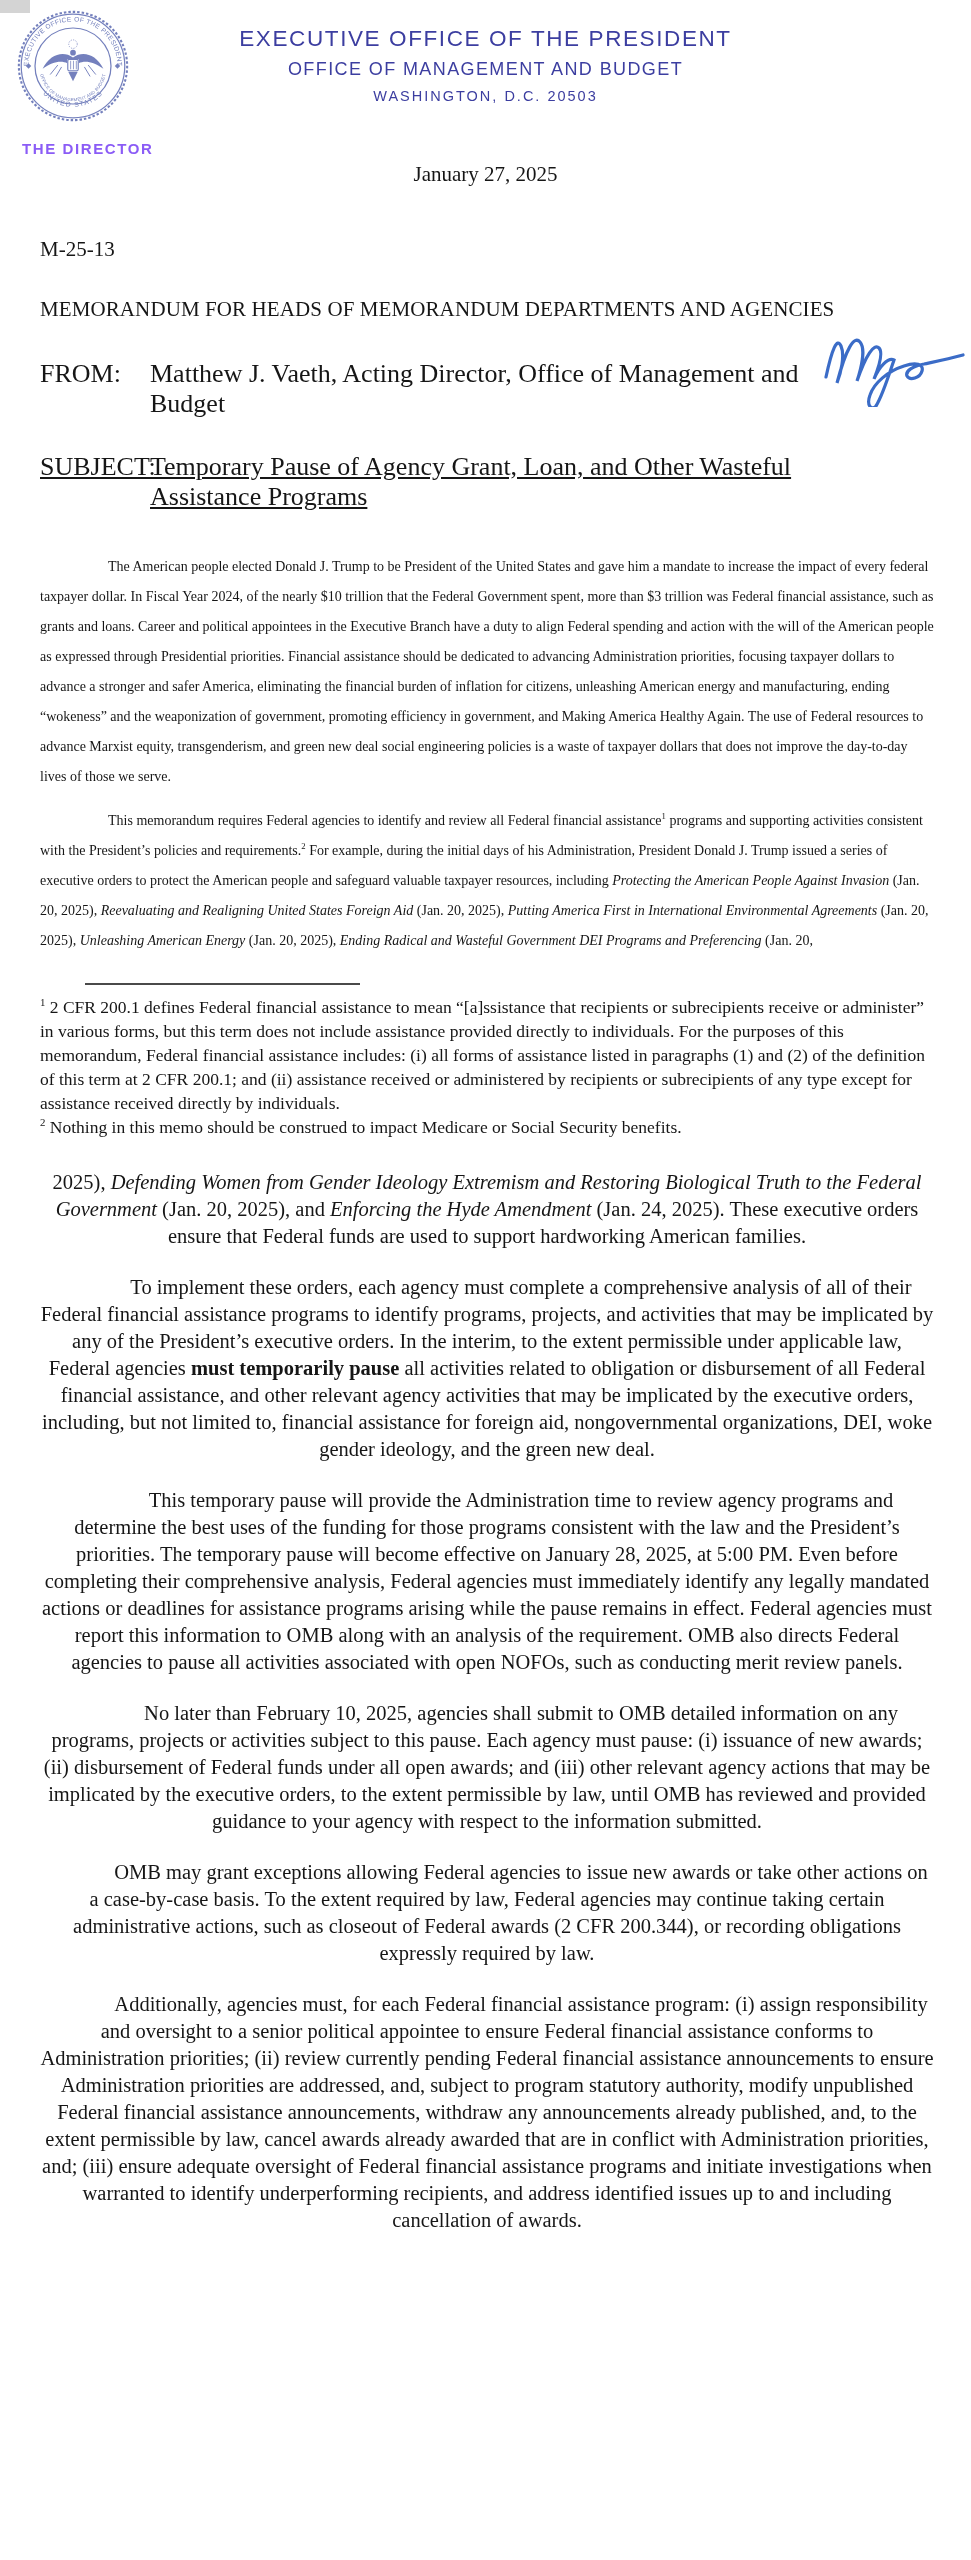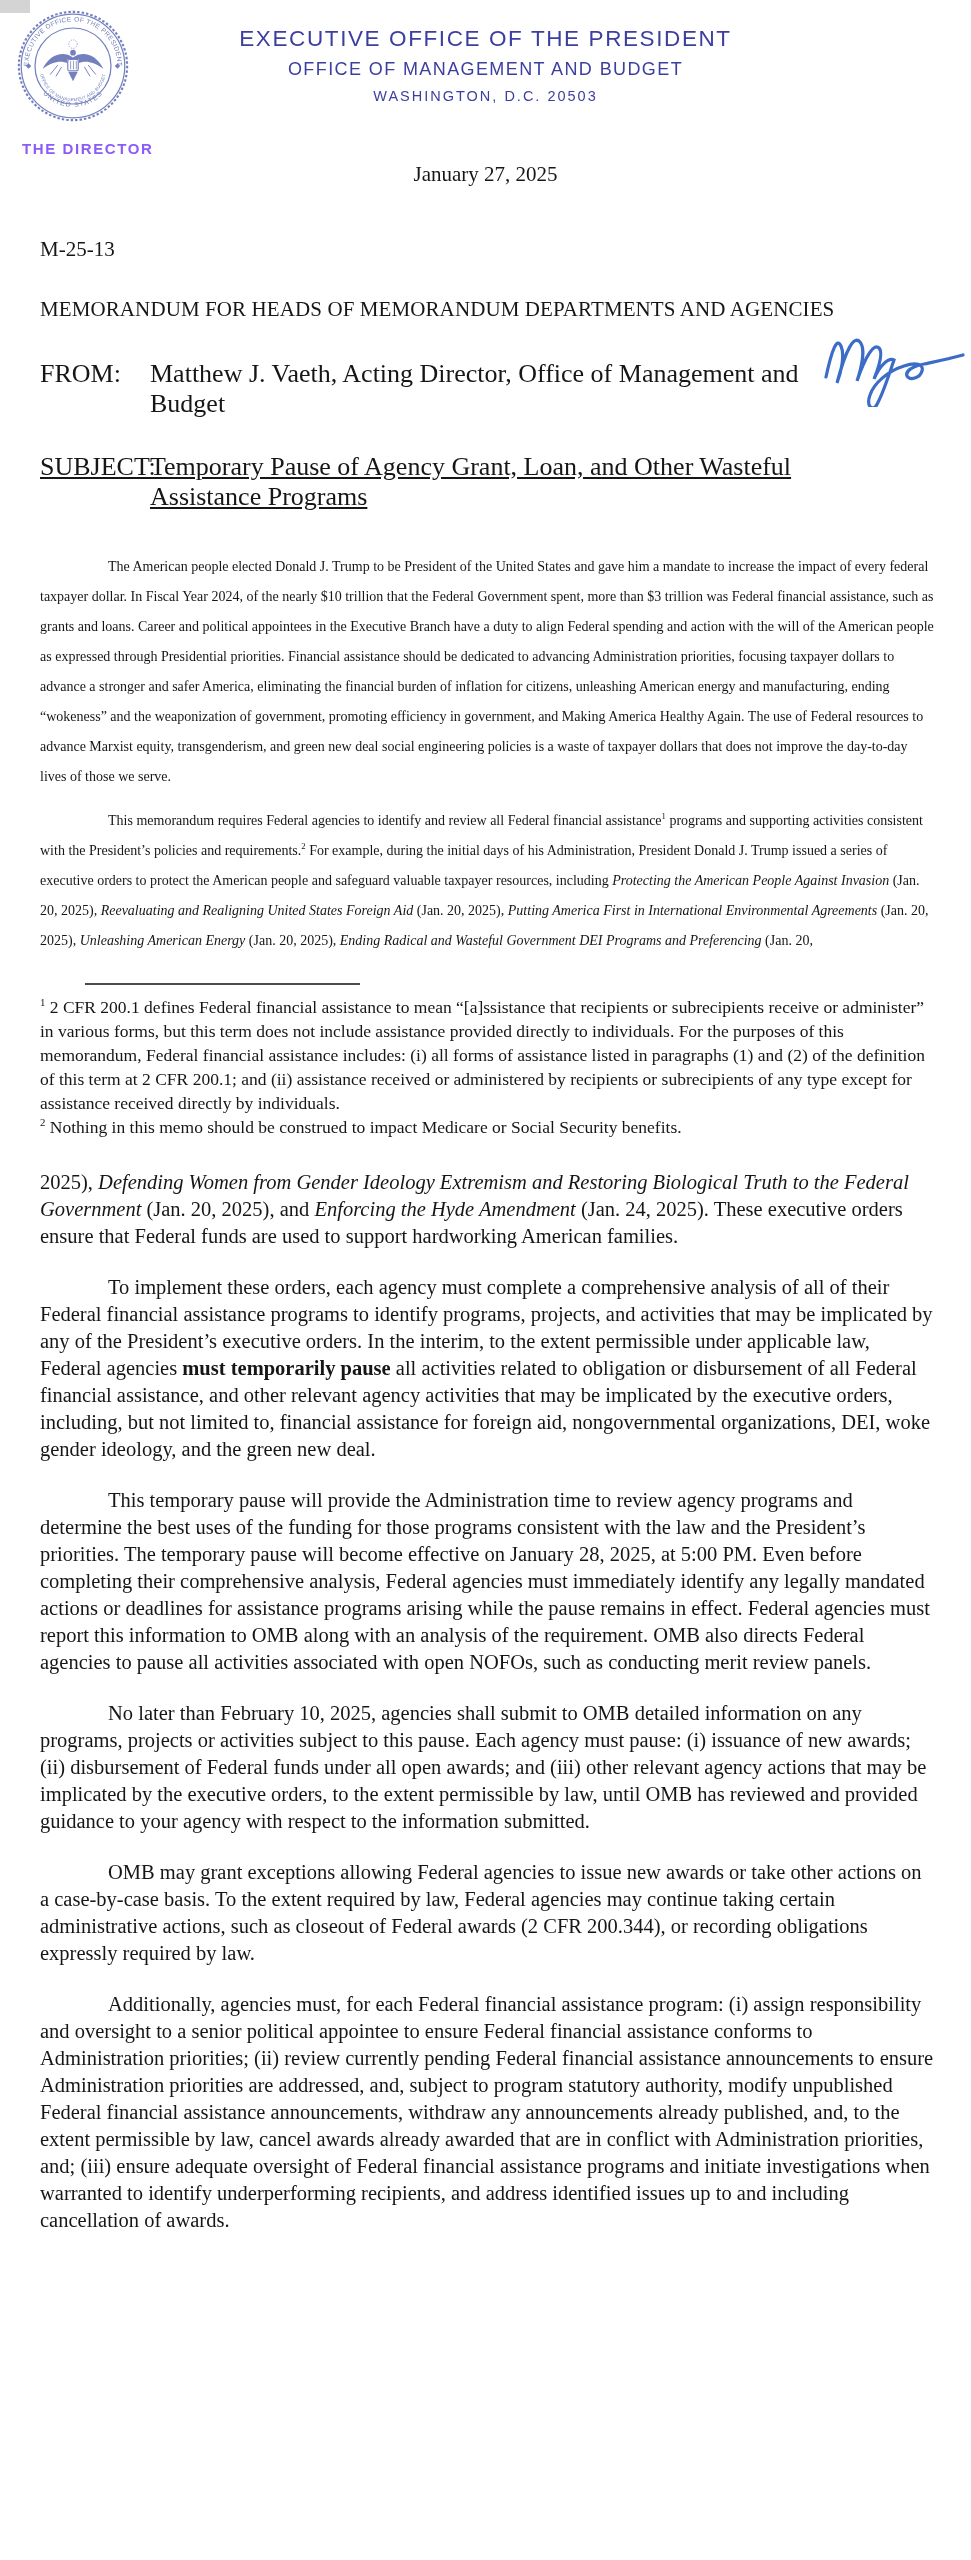--- a/index.html
+++ b/index.html
@@ -29,21 +29,21 @@
   .addr-row{display:flex;margin-top:35px;font-size:26px;line-height:30px;}
   .addr-row.subject{margin-top:33px;text-decoration:underline;}
   .addr-lbl{width:110px;flex:none;}
   .addr-val{width:690px;}
   
   .para{text-indent:68px;}
   .para.no-indent{text-indent:0;}
   .p1 .para{font-size:14px;line-height:30px;}
   .p1 .para:nth-child(1){margin-top:40px;}
   .p1 .para:nth-child(2){margin-top:14px;}
-  .p2 .para{font-size:20.5px;line-height:27px;margin-top:24px;}
+  .p2 .para{font-size:20.5px;line-height:27px;margin-top:24px;text-align:center;}
   .p2 .para:nth-child(1){margin-top:30px;}
   .it{font-style:italic;}
   .bd{font-weight:bold;}
   sup{font-size:0.62em;line-height:0;}
   
   .fn-sep{margin:27px 0 0 45px;width:275px;border:none;border-top:2.5px solid #4a4a4a;}
   .footnotes{margin-top:10px;font-size:17.5px;line-height:24px;}
   .fn{text-indent:0;}
 </style>
 </head>

